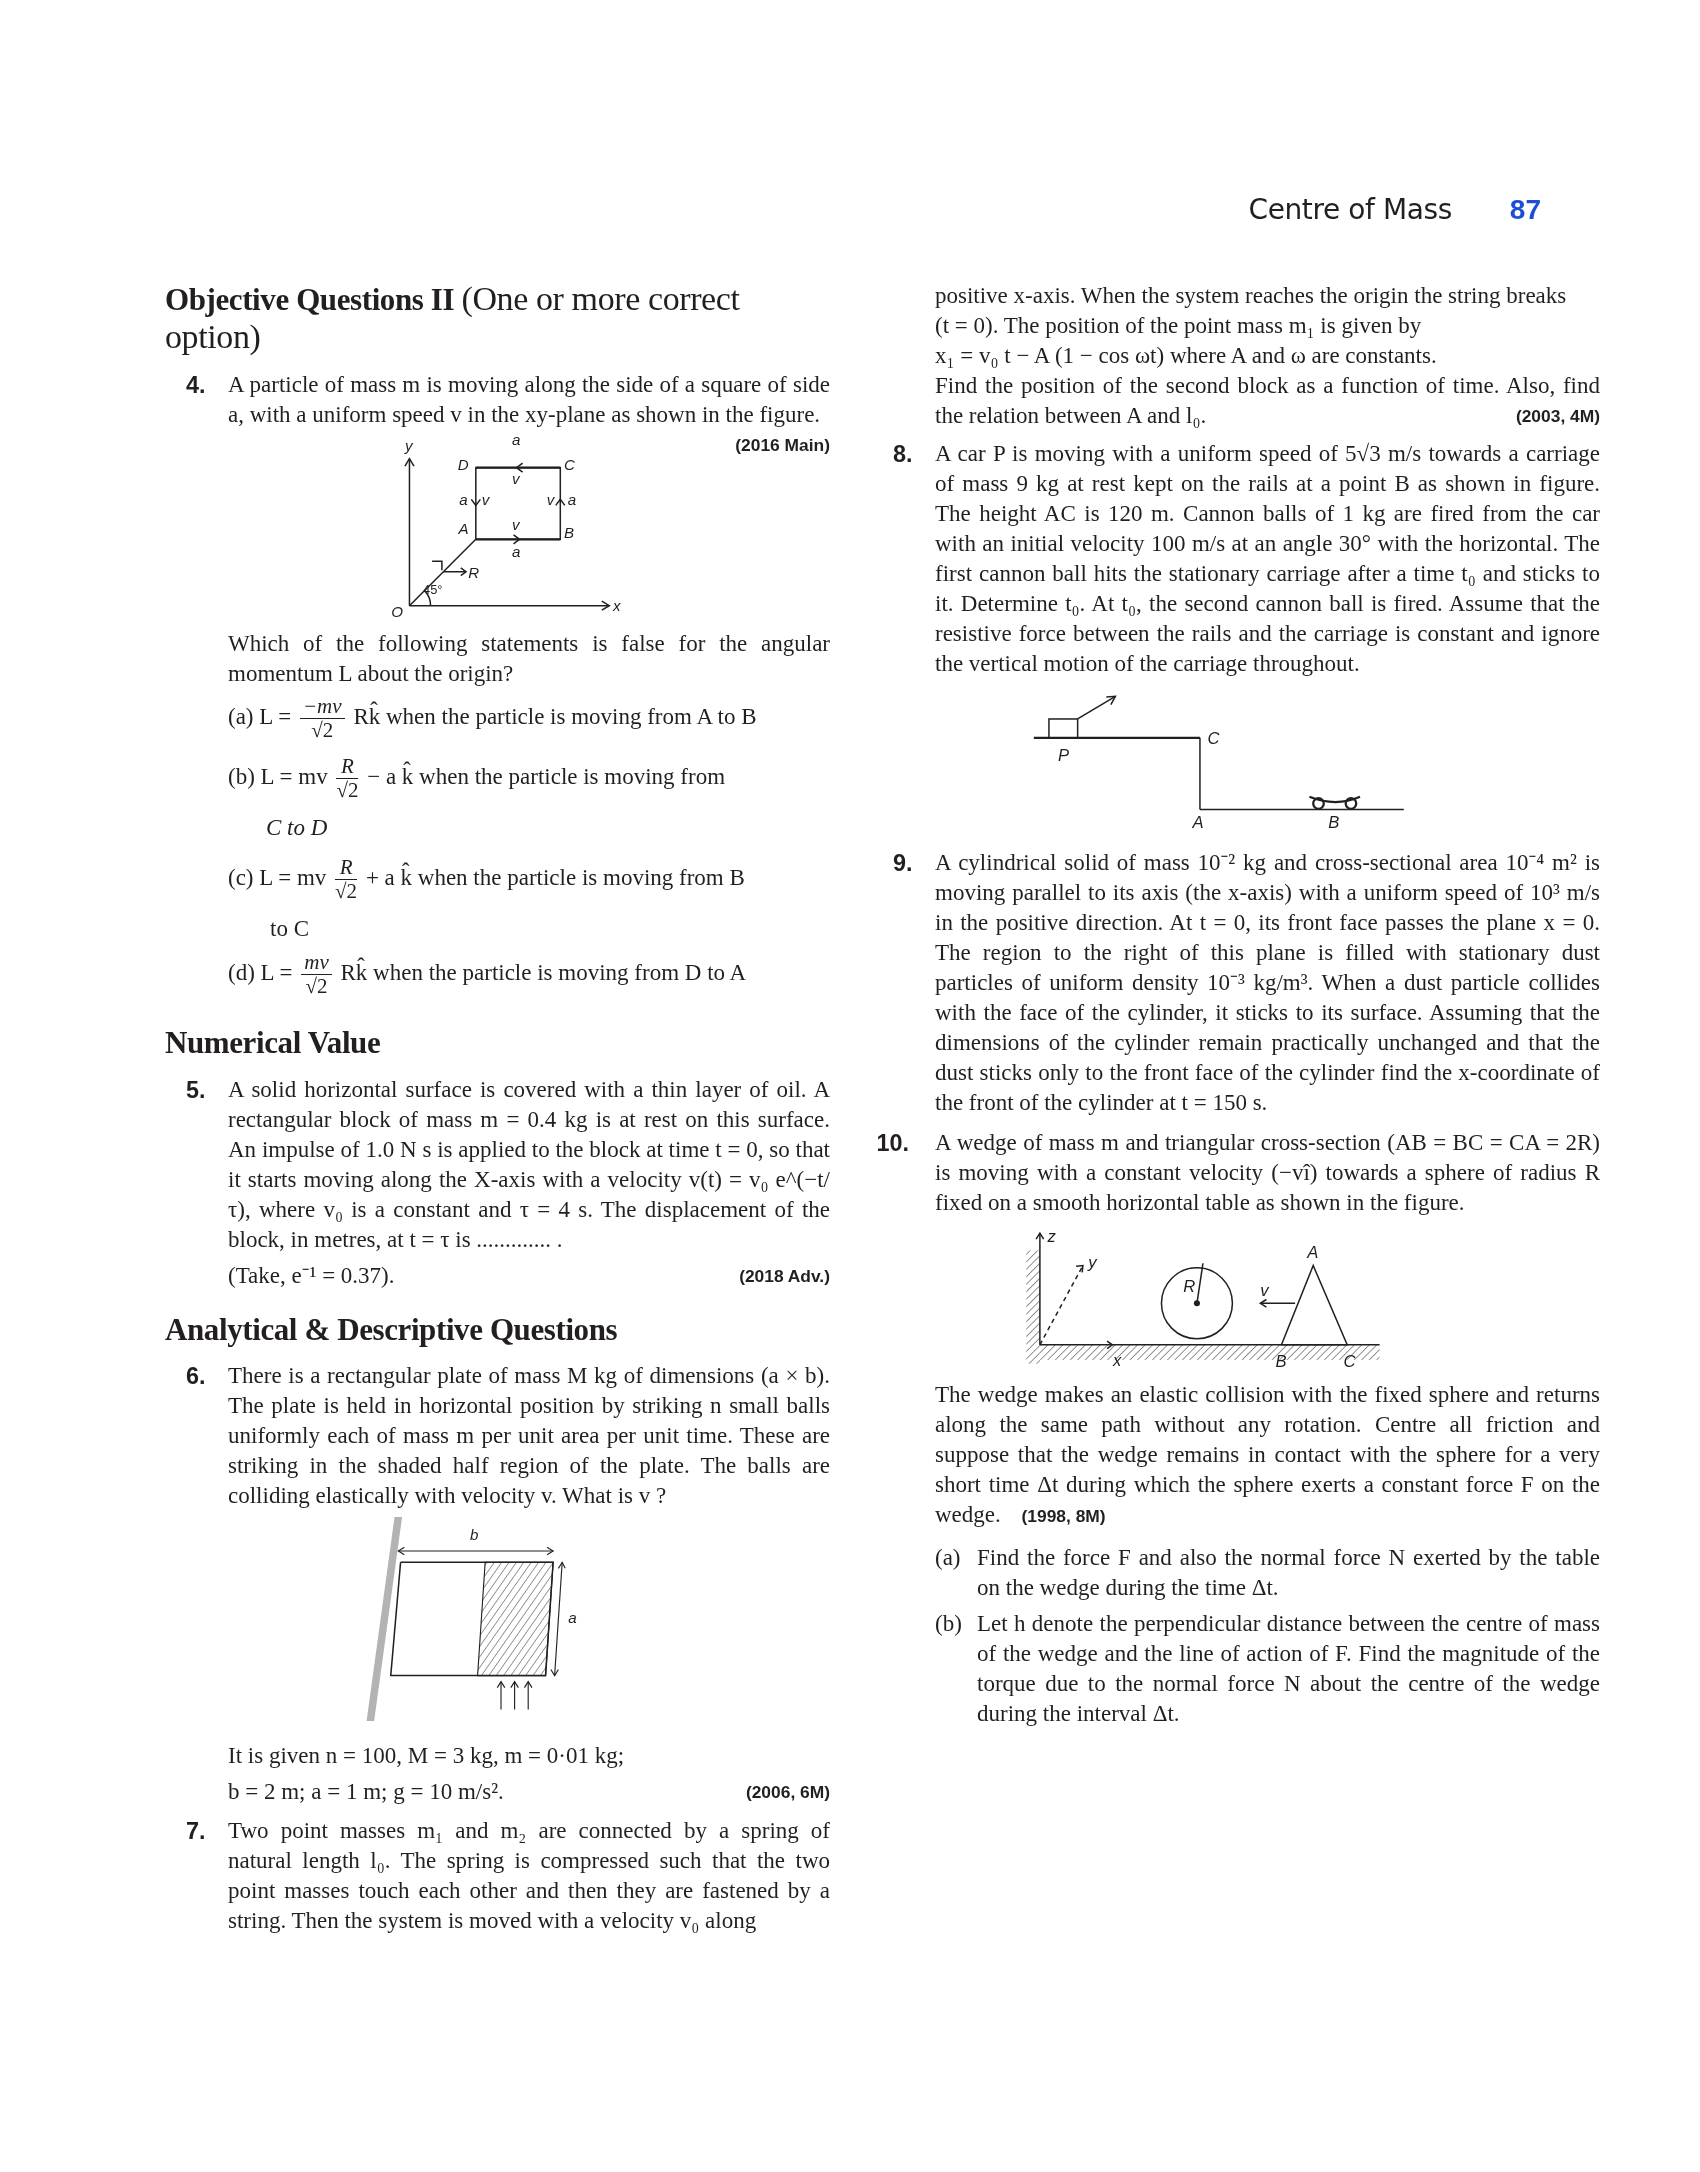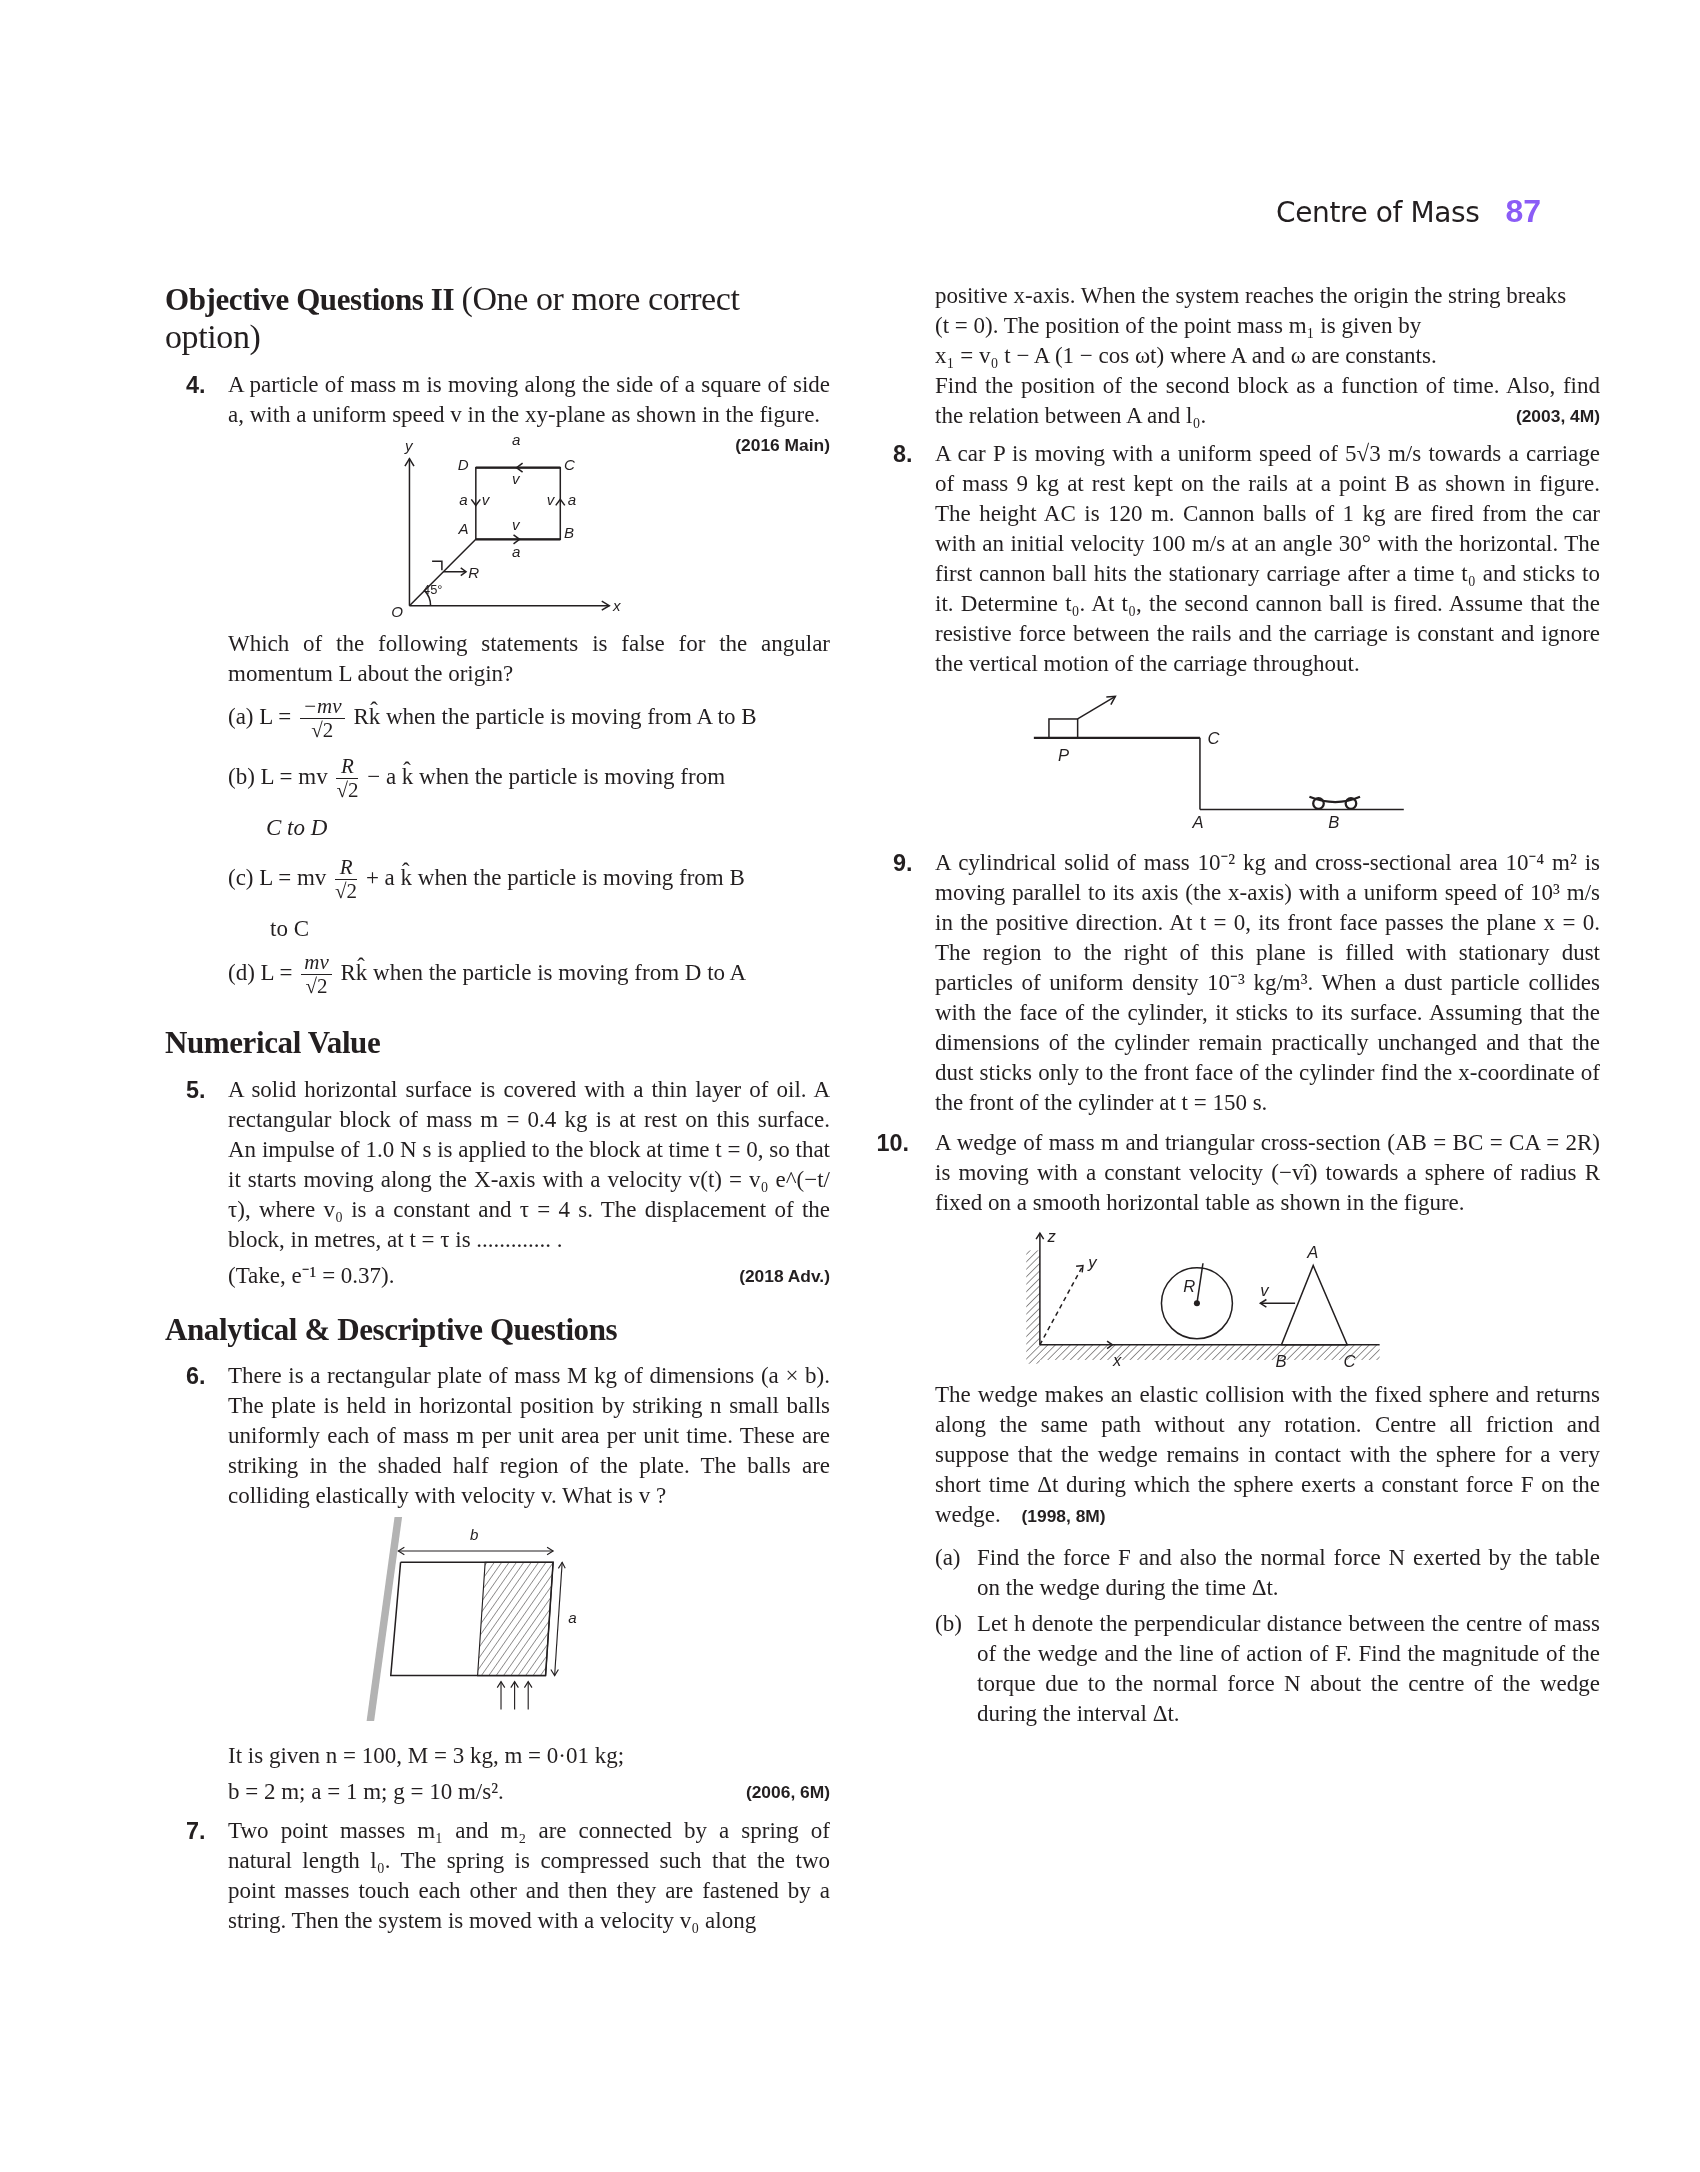--- a/index.html
+++ b/index.html
@@ -1,20 +1,20 @@
 <!DOCTYPE html>
 <html style="font-size:12px"><head>
 <meta charset="utf-8">
 <style>
   html, body { margin:0; padding:0; background:#ffffff; }
   body { width:1700px; height:2172px; position:relative; overflow:hidden; color:#231f20;
          font-family:"Liberation Serif", serif; }
-  .page-header { position:absolute; top:193px; right:159px; display:flex; align-items:baseline; gap:26px; }
+  .page-header { position:absolute; top:193px; right:159px; display:flex; align-items:baseline; gap:38px; }
   .hdr-title { font-family:"DejaVu Sans", sans-serif; font-size:28px; color:#231f20; letter-spacing:-0.4px; }
-  .hdr-num { font-family:"Liberation Sans", sans-serif; font-weight:bold; font-size:32px; color:#8b5cf6; }
+  .hdr-num { font-family:"Liberation Sans", sans-serif; font-weight:bold; font-size:28px; color:#1d4ed8;margin-left:20px; }
   .col { position:absolute; top:280px; width:665px; }
   .col-left { left:165px; }
   .col-right { left:935px; top:281px; }
   .sec-title { font-family:"Liberation Serif", serif; font-weight:bold; font-size:31px; margin:0 0 13.6px 0; letter-spacing:-0.4px; }
   .sec-title .sub { font-weight:normal; font-size:34px; }
   .q { position:relative; padding-left:63px; font-size:23px; line-height:30px; text-align:justify; }
   .q .qnum { position:absolute; left:21px; top:0; font-family:"Liberation Sans", sans-serif; font-weight:bold; font-size:23.4px; }
   .q p { margin:0 0 6px 0; }
   .ref { float:right; font-family:"Liberation Sans", sans-serif; font-weight:bold; font-size:17.4px; }
   .opt { margin:0; }

